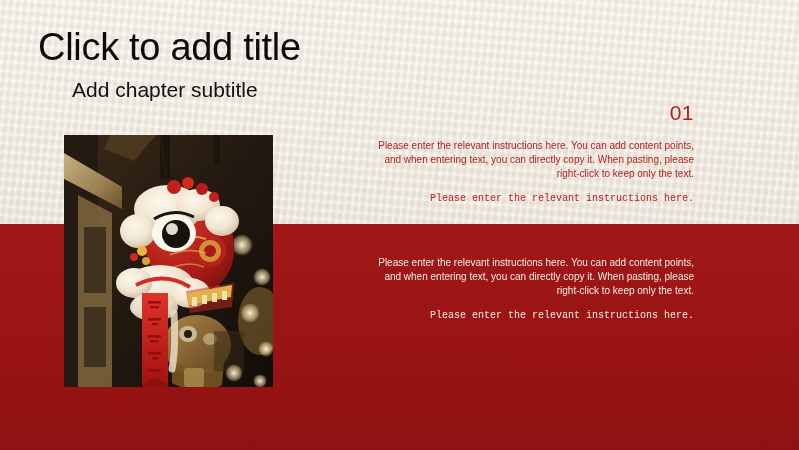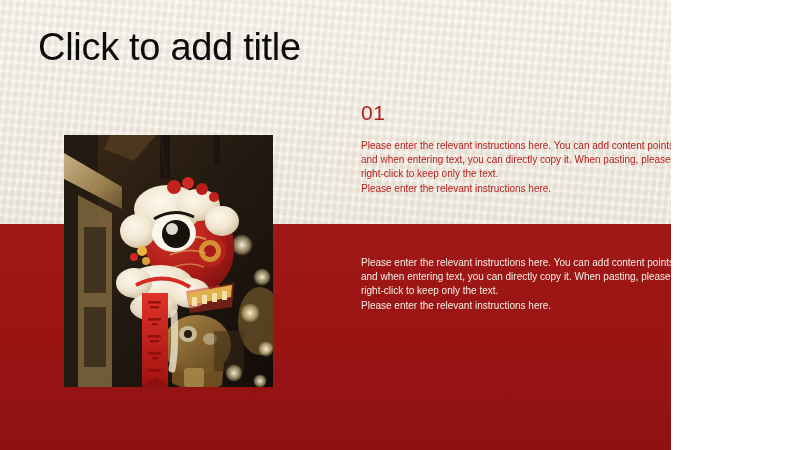--- a/index.html
+++ b/index.html
@@ -6,24 +6,25 @@
     margin: 0;
     padding: 0;
     background: #ffffff;
   }
   body {
     font-family: "Liberation Sans", sans-serif;
   }
 
   .slide {
     position: relative;
-    width: 671px;
+    width: 799px;
     height: 450px;
     overflow: hidden;
     background: #f3efe7;
+    text-align: right;
   }
 
   
   .bg-cream {
     position: absolute;
     left: 0; top: 0;
     width: 799px;
     height: 225px;
     background-color: #f2ede4;
     background-image:
@@ -67,51 +68,52 @@
     left: 64px;
     top: 135px;
     width: 209px;
     height: 252px;
     overflow: hidden;
     background: #2b1d12;
   }
   .photo svg { display: block; width: 209px; height: 252px; }
 
   
-  .block { position: absolute; left: 361px; width: 320px; }
+  .block { position: absolute; left: 374px; width: 320px; }
   .block-01 { top: 100px; }
   .block-02 { top: 256px; }
 
   .num {
     font-size: 21px;
     line-height: 25px;
     margin: 0 0 14px 0;
     letter-spacing: 0.5px;
   }
   .body {
     font-size: 10px;
     line-height: 13.8px;
     margin: 0;
   }
-  .body .tail { display: block; margin-top: 2px; }
+  .body .tail { display: block; margin-top: 12px; font-family: Liberation Mono, monospace; }
 
   .block-01 .num { color: #b3201e; }
   .block-01 .body { color: #b8201e; }
   .block-02 .num { color: #f7f2ea; }
   .block-02 .body { color: #f4eee5; }
 </style>
 </head>
 <body>
 
 <div class="slide">
 
   <div class="bg-cream"></div>
   <div class="bg-red"></div>
 
   <div class="title">Click to add title</div>
+  <div class="subtitle">Add chapter subtitle</div>
 
   <div class="photo">
     <svg viewBox="0 0 209 252" preserveAspectRatio="xMidYMid slice">
       <defs>
         <linearGradient id="bgDark" x1="0" y1="0" x2="1" y2="1">
           <stop offset="0%" stop-color="#3b2a18"></stop>
           <stop offset="45%" stop-color="#241a11"></stop>
           <stop offset="100%" stop-color="#120d09"></stop>
         </linearGradient>
         <linearGradient id="beam" x1="0" y1="0" x2="1" y2="1">

